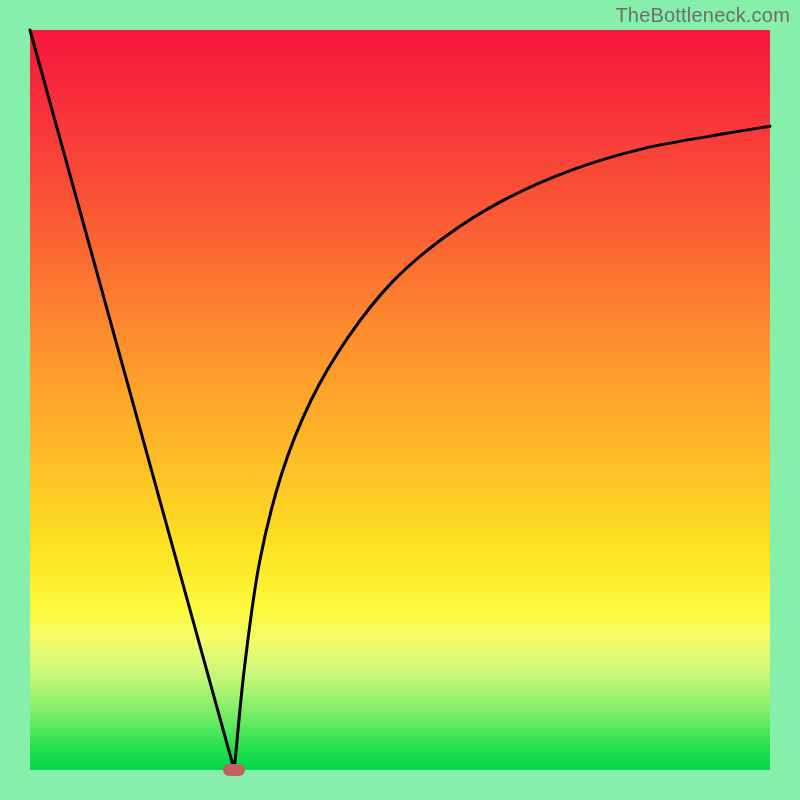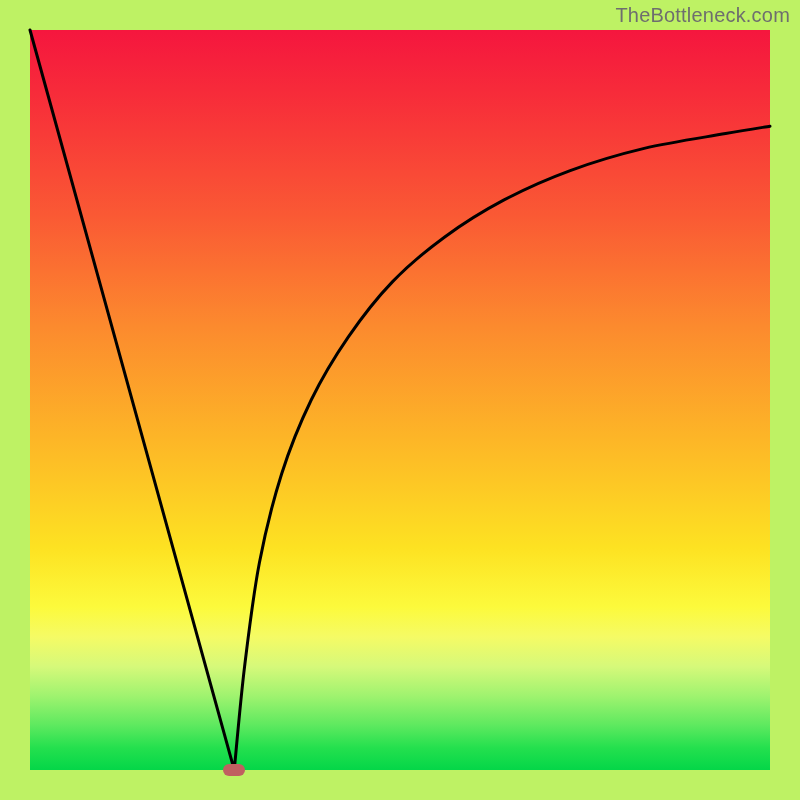--- a/index.html
+++ b/index.html
@@ -9,21 +9,21 @@
     height: 800px;
     background: #000;
     overflow: hidden;
   }
   .frame {
     position: absolute;
     left: 0;
     top: 0;
     width: 800px;
     height: 800px;
-    background: #bef264;
+    background: #86efac;
   }
   .plot {
     position: absolute;
     left: 30px;
     top: 30px;
     width: 740px;
     height: 740px;
     
     background: linear-gradient(to bottom,
       #f5163e 0%,

